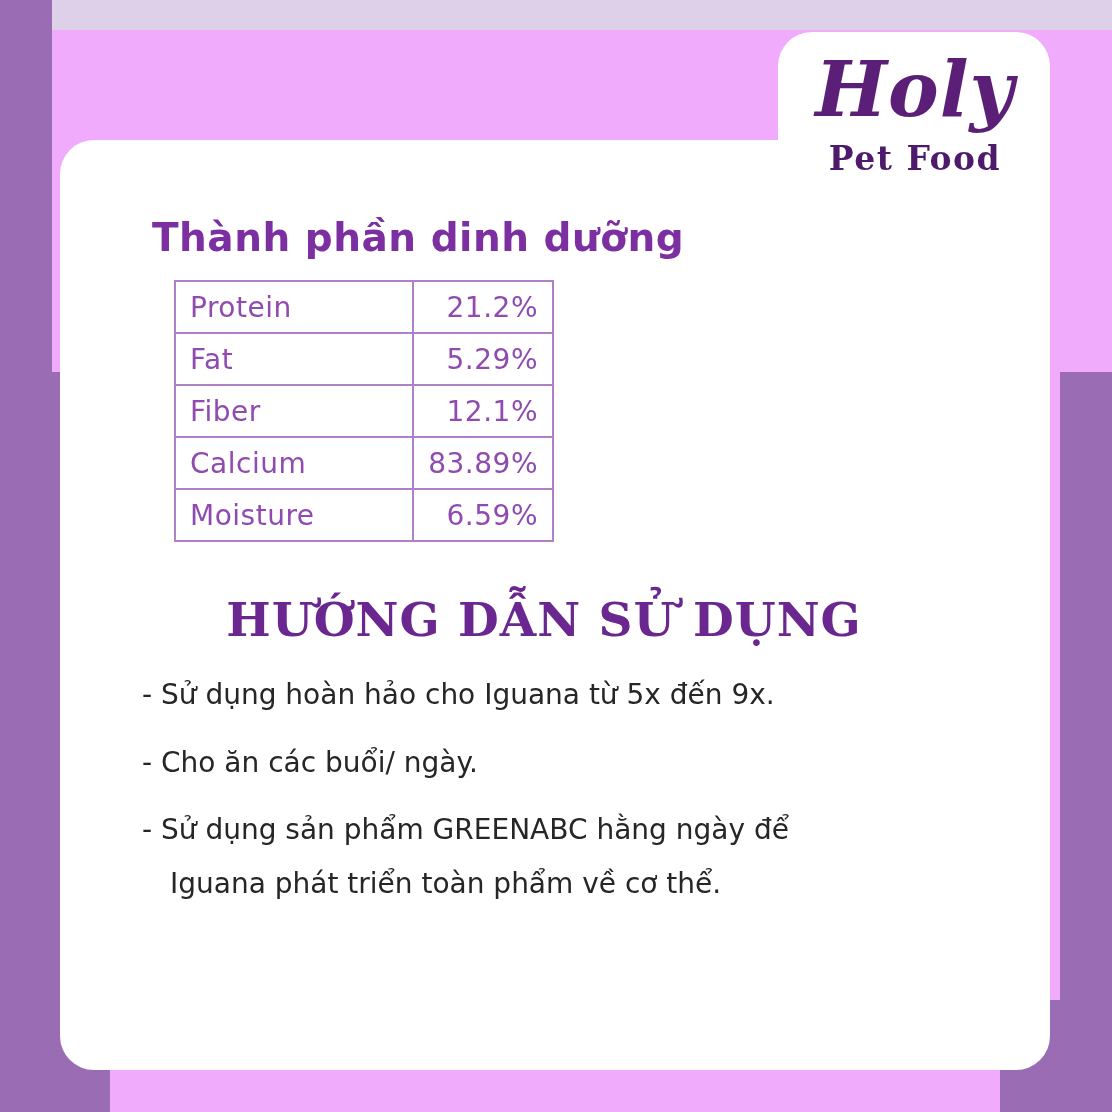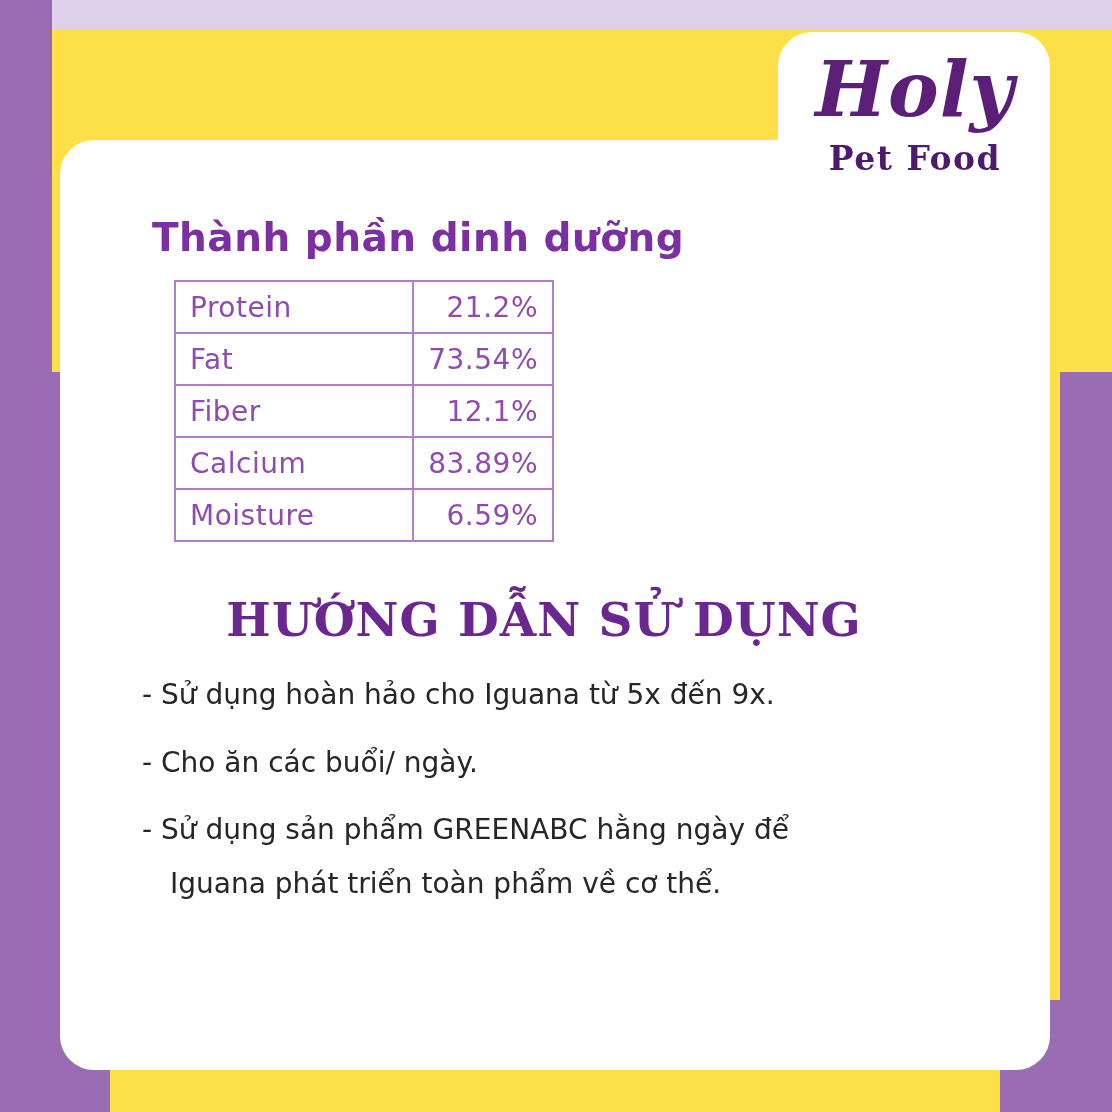--- a/index.html
+++ b/index.html
@@ -11,21 +11,21 @@
     height: 1112px;
     overflow: hidden;
     font-family: "DejaVu Sans", sans-serif;
     background: #e4d7ec;
   }
 
   .poster {
     position: relative;
     width: 1112px;
     height: 1112px;
-    background: #fde047;
+    background: #f0abfc;
     overflow: hidden;
   }
 
   
   .bg-left-top {
     position: absolute;
     left: 0;
     top: 0;
     width: 52px;
     height: 372px;
@@ -224,21 +224,21 @@
   <div class="nutri-title">Thành phần dinh dưỡng</div>
 
   <table class="nutri-table">
     <tbody>
       <tr>
         <td class="label">Protein</td>
         <td class="value">21.2%</td>
       </tr>
       <tr>
         <td class="label">Fat</td>
-        <td class="value">73.54%</td>
+        <td class="value">5.29%</td>
       </tr>
       <tr>
         <td class="label">Fiber</td>
         <td class="value">12.1%</td>
       </tr>
       <tr>
         <td class="label">Calcium</td>
         <td class="value">83.89%</td>
       </tr>
       <tr>

